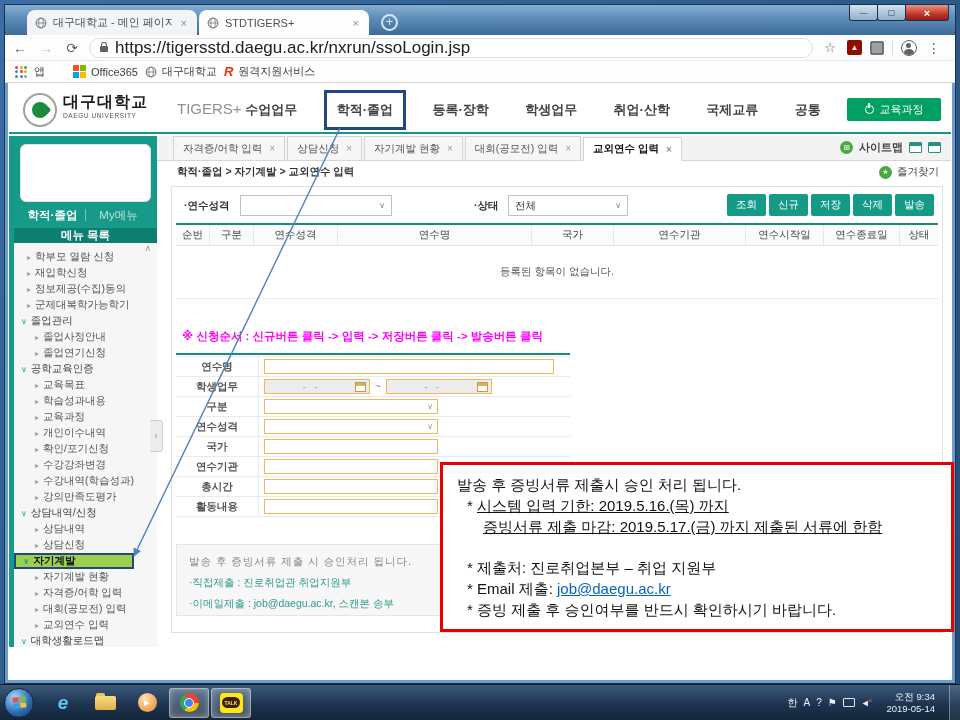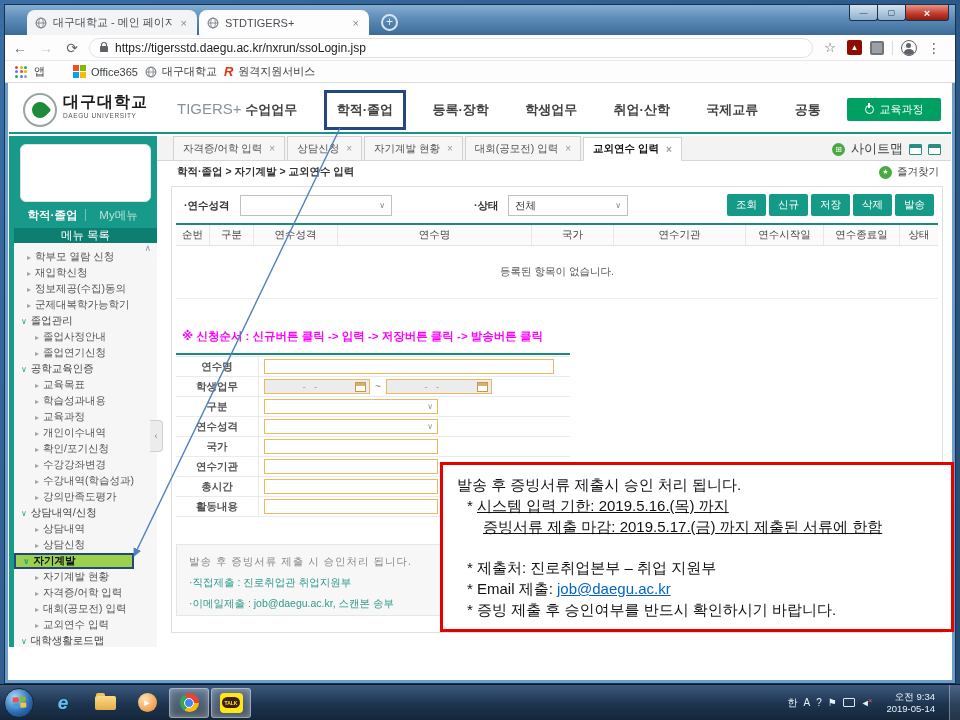--- a/index.html
+++ b/index.html
@@ -20,21 +20,21 @@
          display:flex; align-items:center; padding:0 8px; gap:6px; font-size:11px; color:#4a4f55; }
   .tab.active { background:#fdfdfd; }
   .tab .ttl { flex:1; overflow:hidden; white-space:nowrap; }
   .tab .tclose { color:#86898d; font-size:11px; padding:0 2px; }
   .newtab { position:absolute; bottom:4px; left:376px; width:17px; height:17px; border-radius:50%;
             border:2px solid #d6e4f2; color:#eaf2fa; font-size:12px; line-height:13px; text-align:center; }
   .toolbar { height:26px; background:#fdfdfd; display:flex; align-items:center; padding:0 6px; gap:8px; border-bottom:1px solid #e6e8ea; }
   .nav-ic { font-size:14px; color:#5f6368; width:18px; text-align:center; }
   .nav-ic.dis { color:#c3c7cb; }
   .omnibox { flex:1; max-width:724px; height:20px; border:1px solid #dfe1e5; border-radius:11px;
-             display:flex; align-items:center; padding:0 10px; gap:7px; font-size:12px; color:#202124; background:#fff; }
+             display:flex; align-items:center; padding:0 10px; gap:7px; font-size:17px; color:#202124; background:#fff; }
   .lock { width:8px; height:6px; background:#5f6368; border-radius:1px; position:relative; margin-top:3px; }
   .lock::before { content:""; position:absolute; left:1px; top:-4px; width:4px; height:4px;
                   border:1.5px solid #5f6368; border-bottom:none; border-radius:3px 3px 0 0; }
   .ext-pdf { width:15px; height:15px; background:#8e0c00; color:#fff; font-size:8px; display:flex; align-items:center; justify-content:center; border-radius:2px; }
   .ext-grey { width:14px; height:14px; background:#9aa0a6; border-radius:2px; border:2px solid #70757a; }
   .tdiv { width:1px; height:14px; background:#dadce0; }
   .avatar { width:16px; height:16px; border-radius:50%; border:1.7px solid #5f6368; position:relative; overflow:hidden; }
   .avatar::before { content:""; position:absolute; left:4px; top:2.5px; width:5px; height:5px; border-radius:50%; background:#5f6368; }
   .avatar::after  { content:""; position:absolute; left:1.5px; top:8.5px; width:10px; height:7px; border-radius:50%; background:#5f6368; }
   .bookmarks { height:22px; background:#fdfdfd; border-bottom:1px solid #dadce0; display:flex; align-items:center; gap:7px; padding-left:10px; font-size:11px; color:#3c4043; }
@@ -69,40 +69,40 @@
 
   
   .sidebar { width:148px; display:flex; flex-direction:column; background:#f6f6f6; border-left:5px solid #179a8a; position:relative; }
   .side-top { background:#179a8a; padding:8px 6px 0; }
   .profile-box { height:58px; background:#fff; border-radius:6px; border:1px solid #e2e2e2; }
   .side-tabs { height:26px; display:flex; align-items:center; color:#fff; }
   .side-tabs .st { flex:1; text-align:center; font-size:11.5px; }
   .side-tabs .st.on { font-weight:bold; }
   .side-tabs .st.off { color:#b9e2da; }
   .side-tabs .sep { width:1px; height:12px; background:rgba(255,255,255,.4); }
-  .menu-title { height:24px; background:#0c7f71; color:#fff; font-size:11.5px; font-weight:normal; display:flex; align-items:center; justify-content:center; }
+  .menu-title { height:24px; background:#0c7f71; color:#fff; font-size:11.5px; font-weight:bold; display:flex; align-items:center; justify-content:center; }
   .menu-list { flex:1; position:relative; padding-top:6px; }
   .mcollapse { position:absolute; top:0; right:6px; font-size:9px; color:#999; }
   .mi { height:16px; display:flex; align-items:center; gap:4px; font-size:10.5px; color:#555; white-space:nowrap; }
   .mi .ar { font-size:8px; color:#2aa392; }
   .mi.l1 { padding-left:13px; } .mi.l1 .ar { color:#9aa5a0; }
   .mi.l2 { padding-left:21px; } .mi.l2 .ar { color:#9aa5a0; }
   .mi.g  { padding-left:7px; color:#444; }
   .mi.active { background:#9bd14c; border:2px solid #24477d; width:120px; font-weight:bold; color:#111; }
 
   
   .main { flex:1; position:relative; background:#fff; }
   .mdi { height:25px; background:#f3f3f3; border-bottom:1px solid #d6d6d6; display:flex; align-items:flex-end; padding-left:16px; gap:2px; position:relative; }
   .mtab { height:24px; padding:0 9px; background:#f6f6f6; border:1px solid #d2d2d2; border-bottom:none;
           font-size:10.5px; color:#555; display:flex; align-items:center; gap:7px; white-space:nowrap; }
   .mtab .x { color:#9a9a9a; font-size:10px; }
   .mtab.active { background:#fff; font-weight:bold; color:#111; margin-bottom:-1px; border-bottom:1px solid #fff; }
   .mdi-right { position:absolute; right:10px; top:4px; display:flex; align-items:center; gap:6px; }
   .grn-circle { width:13px; height:13px; border-radius:50%; background:#49a942; color:#fff; font-size:8px; display:flex; align-items:center; justify-content:center; }
-  .mdi-right .lbl { font-size:13px; font-weight:normal; color:#444; }
+  .mdi-right .lbl { font-size:11px; font-weight:bold; color:#444; }
   .wicon { width:13px; height:11px; border:1.5px solid #2a8f80; background:#fff; position:relative; border-radius:1px; }
   .wicon::before { content:""; position:absolute; left:0; right:0; top:0; height:3px; background:#2a8f80; }
   .crumb-row { height:22px; display:flex; align-items:center; justify-content:space-between; padding:0 12px 0 20px; }
   .crumb { font-size:10.5px; font-weight:bold; color:#333; }
   .fav { display:flex; align-items:center; gap:5px; font-size:10.5px; color:#444;padding-left:15px; }
 
   .panel { position:absolute; left:14px; right:8px; top:50px; bottom:14px; background:#fff; border:1px solid #e0e0e0; }
   .frow { position:absolute; left:10px; right:8px; top:7px; height:24px; }
   .flbl { position:absolute; font-size:10.5px; font-weight:bold; color:#333; top:5px; }
   .sel { position:absolute; top:1px; height:21px; border:1px solid #c0c0c0; background:#fff; display:flex; align-items:center; padding:0 6px; font-size:10.5px; color:#333; }

